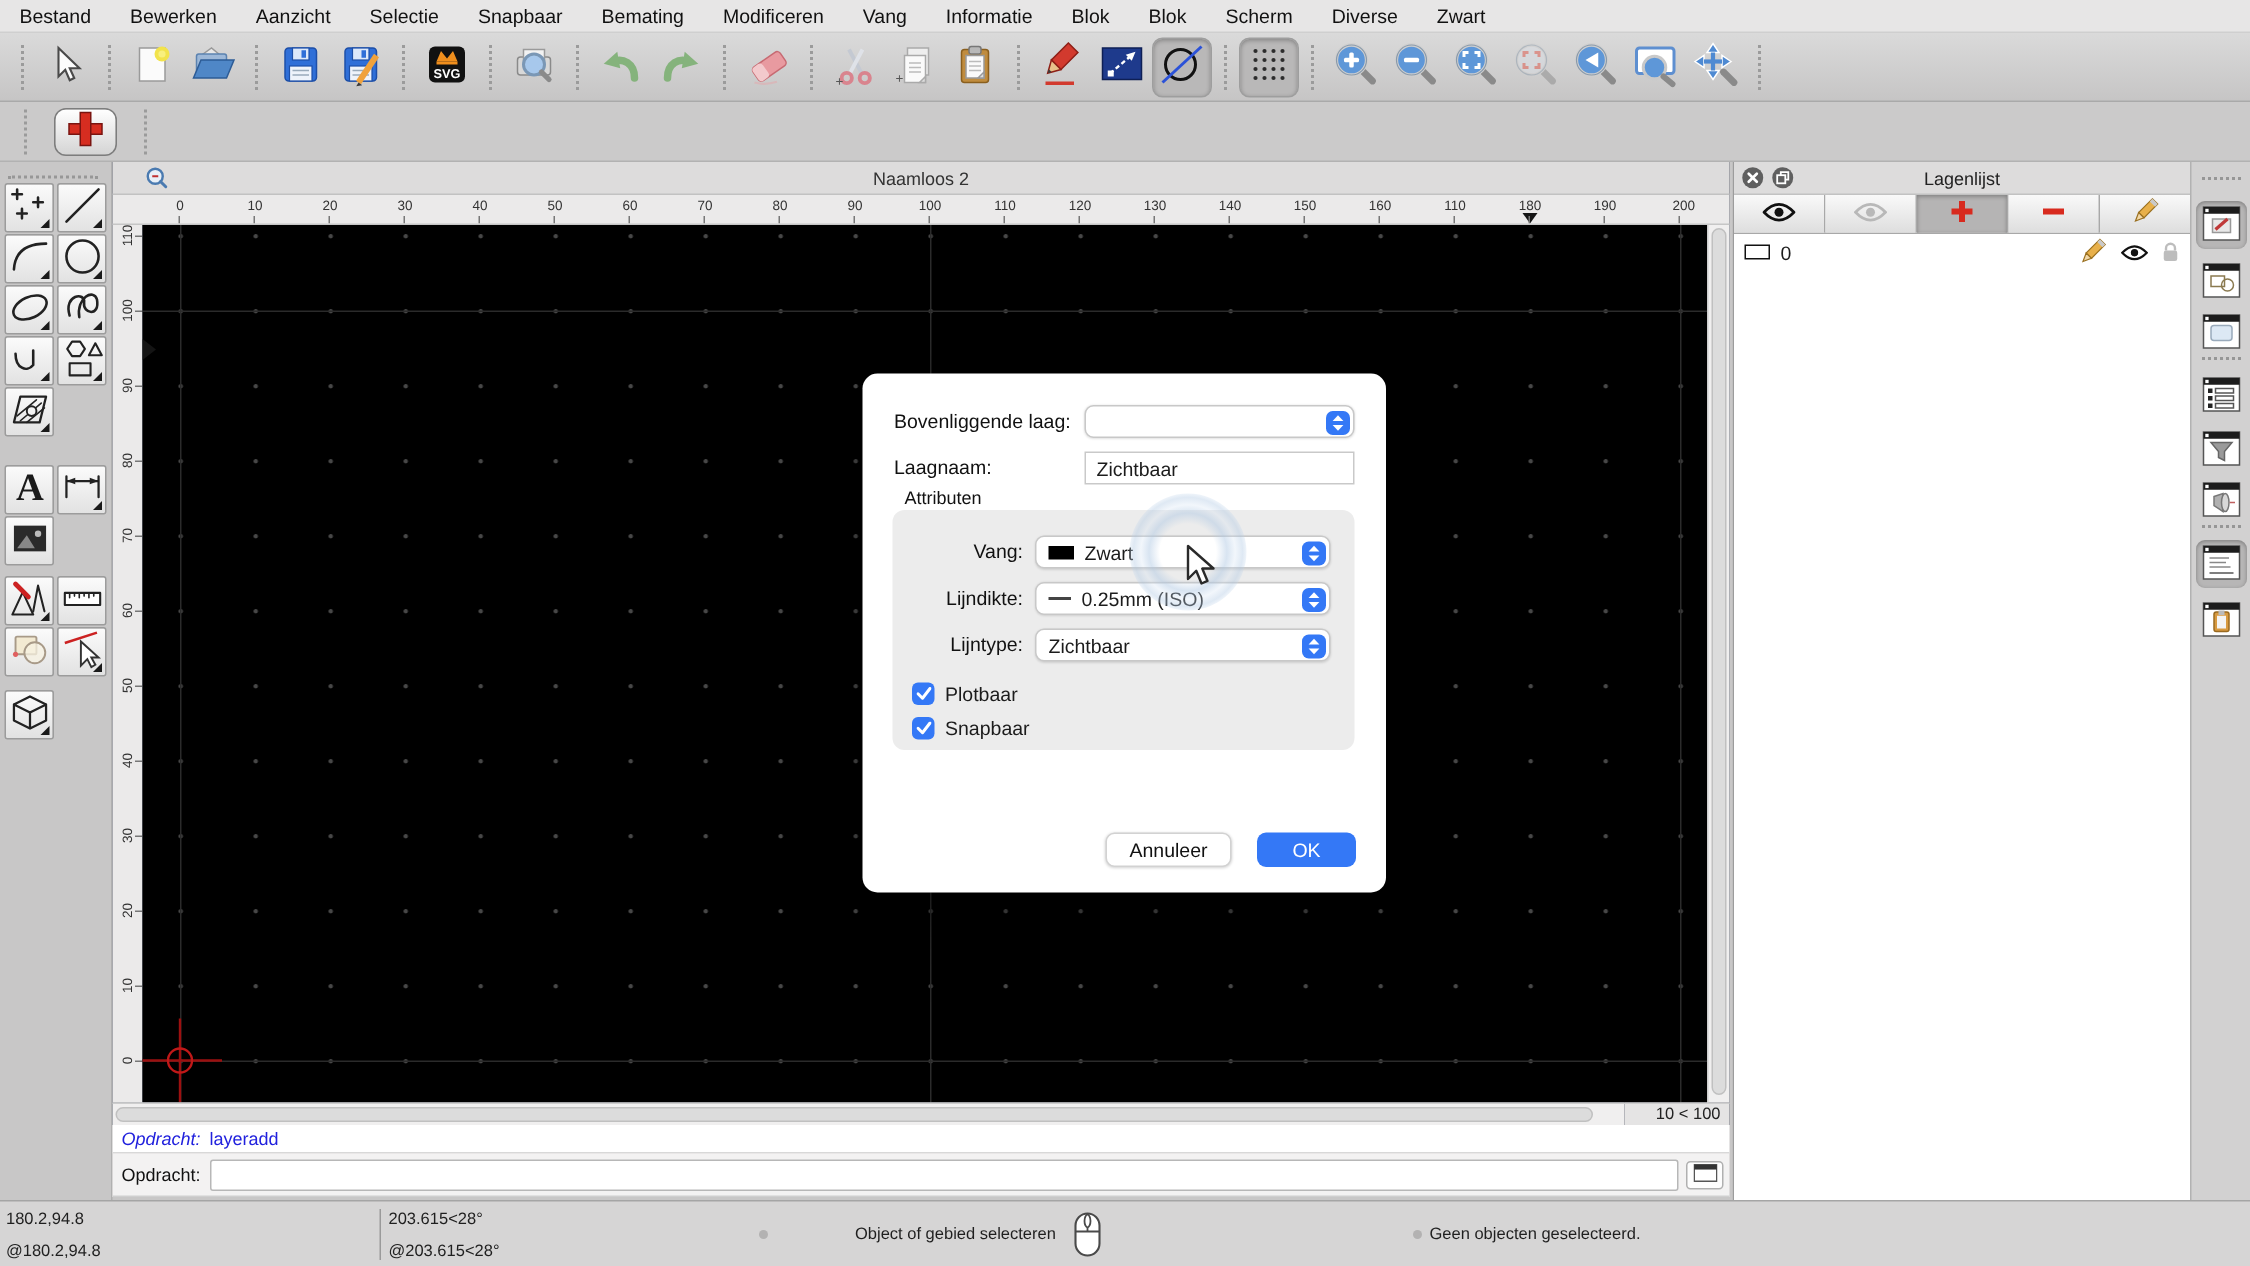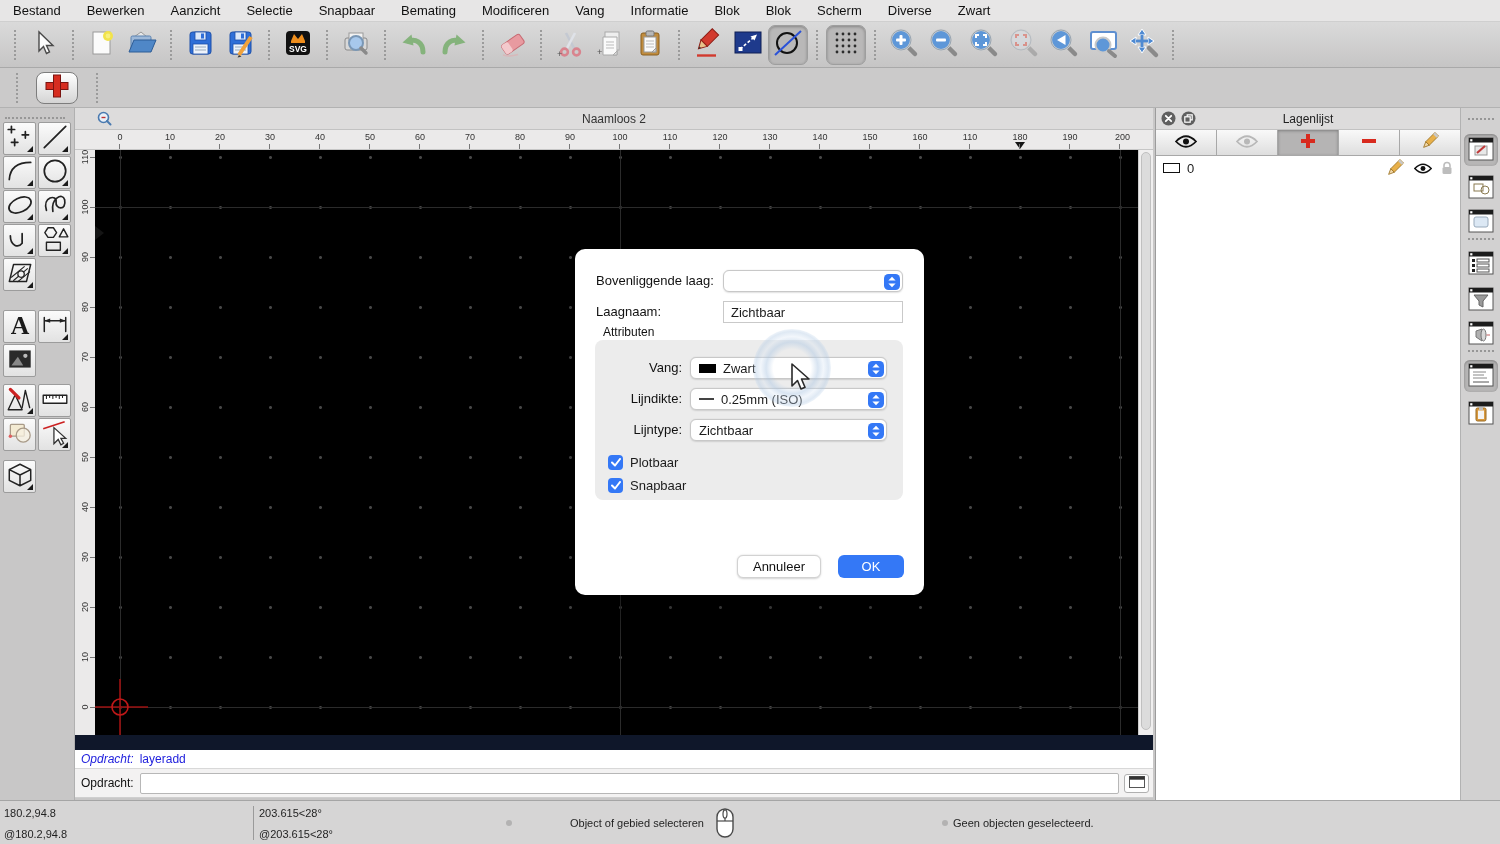--- a/index.html
+++ b/index.html
@@ -558,20 +558,26 @@
       <span id="origin"><svg width="60" height="60" viewBox="0 0 60 60">
             <line x1="2" y1="30" x2="58" y2="30" stroke="#9c1010" stroke-width="1.6"></line>
             <line x1="30" y1="2" x2="30" y2="58" stroke="#9c1010" stroke-width="1.6"></line>
             <circle cx="30" cy="30" r="8" fill="none" stroke="#c01818" stroke-width="1.6"></circle>
           </svg></span>
     </div>
     <div id="vscroll">
         <div class="vthumb"></div>
       </div>
   </div>
+  <div id="hscrollrow">
+    <div id="hscroll">
+        <div class="hthumb"></div>
+      </div>
+    <div id="grid-status">10 &lt; 100</div>
+  </div>
 </div>
 
 <div id="cmd-history">
   <span class="p">Opdracht:</span><span>layeradd</span>
 </div>
 <div id="cmd-row">
   <span id="cmd-label">Opdracht:</span>
   <input id="cmd-input" value="" style="">
   <div id="cmd-toggle">
       <span><svg width="16" height="12" viewBox="0 0 16 12">

